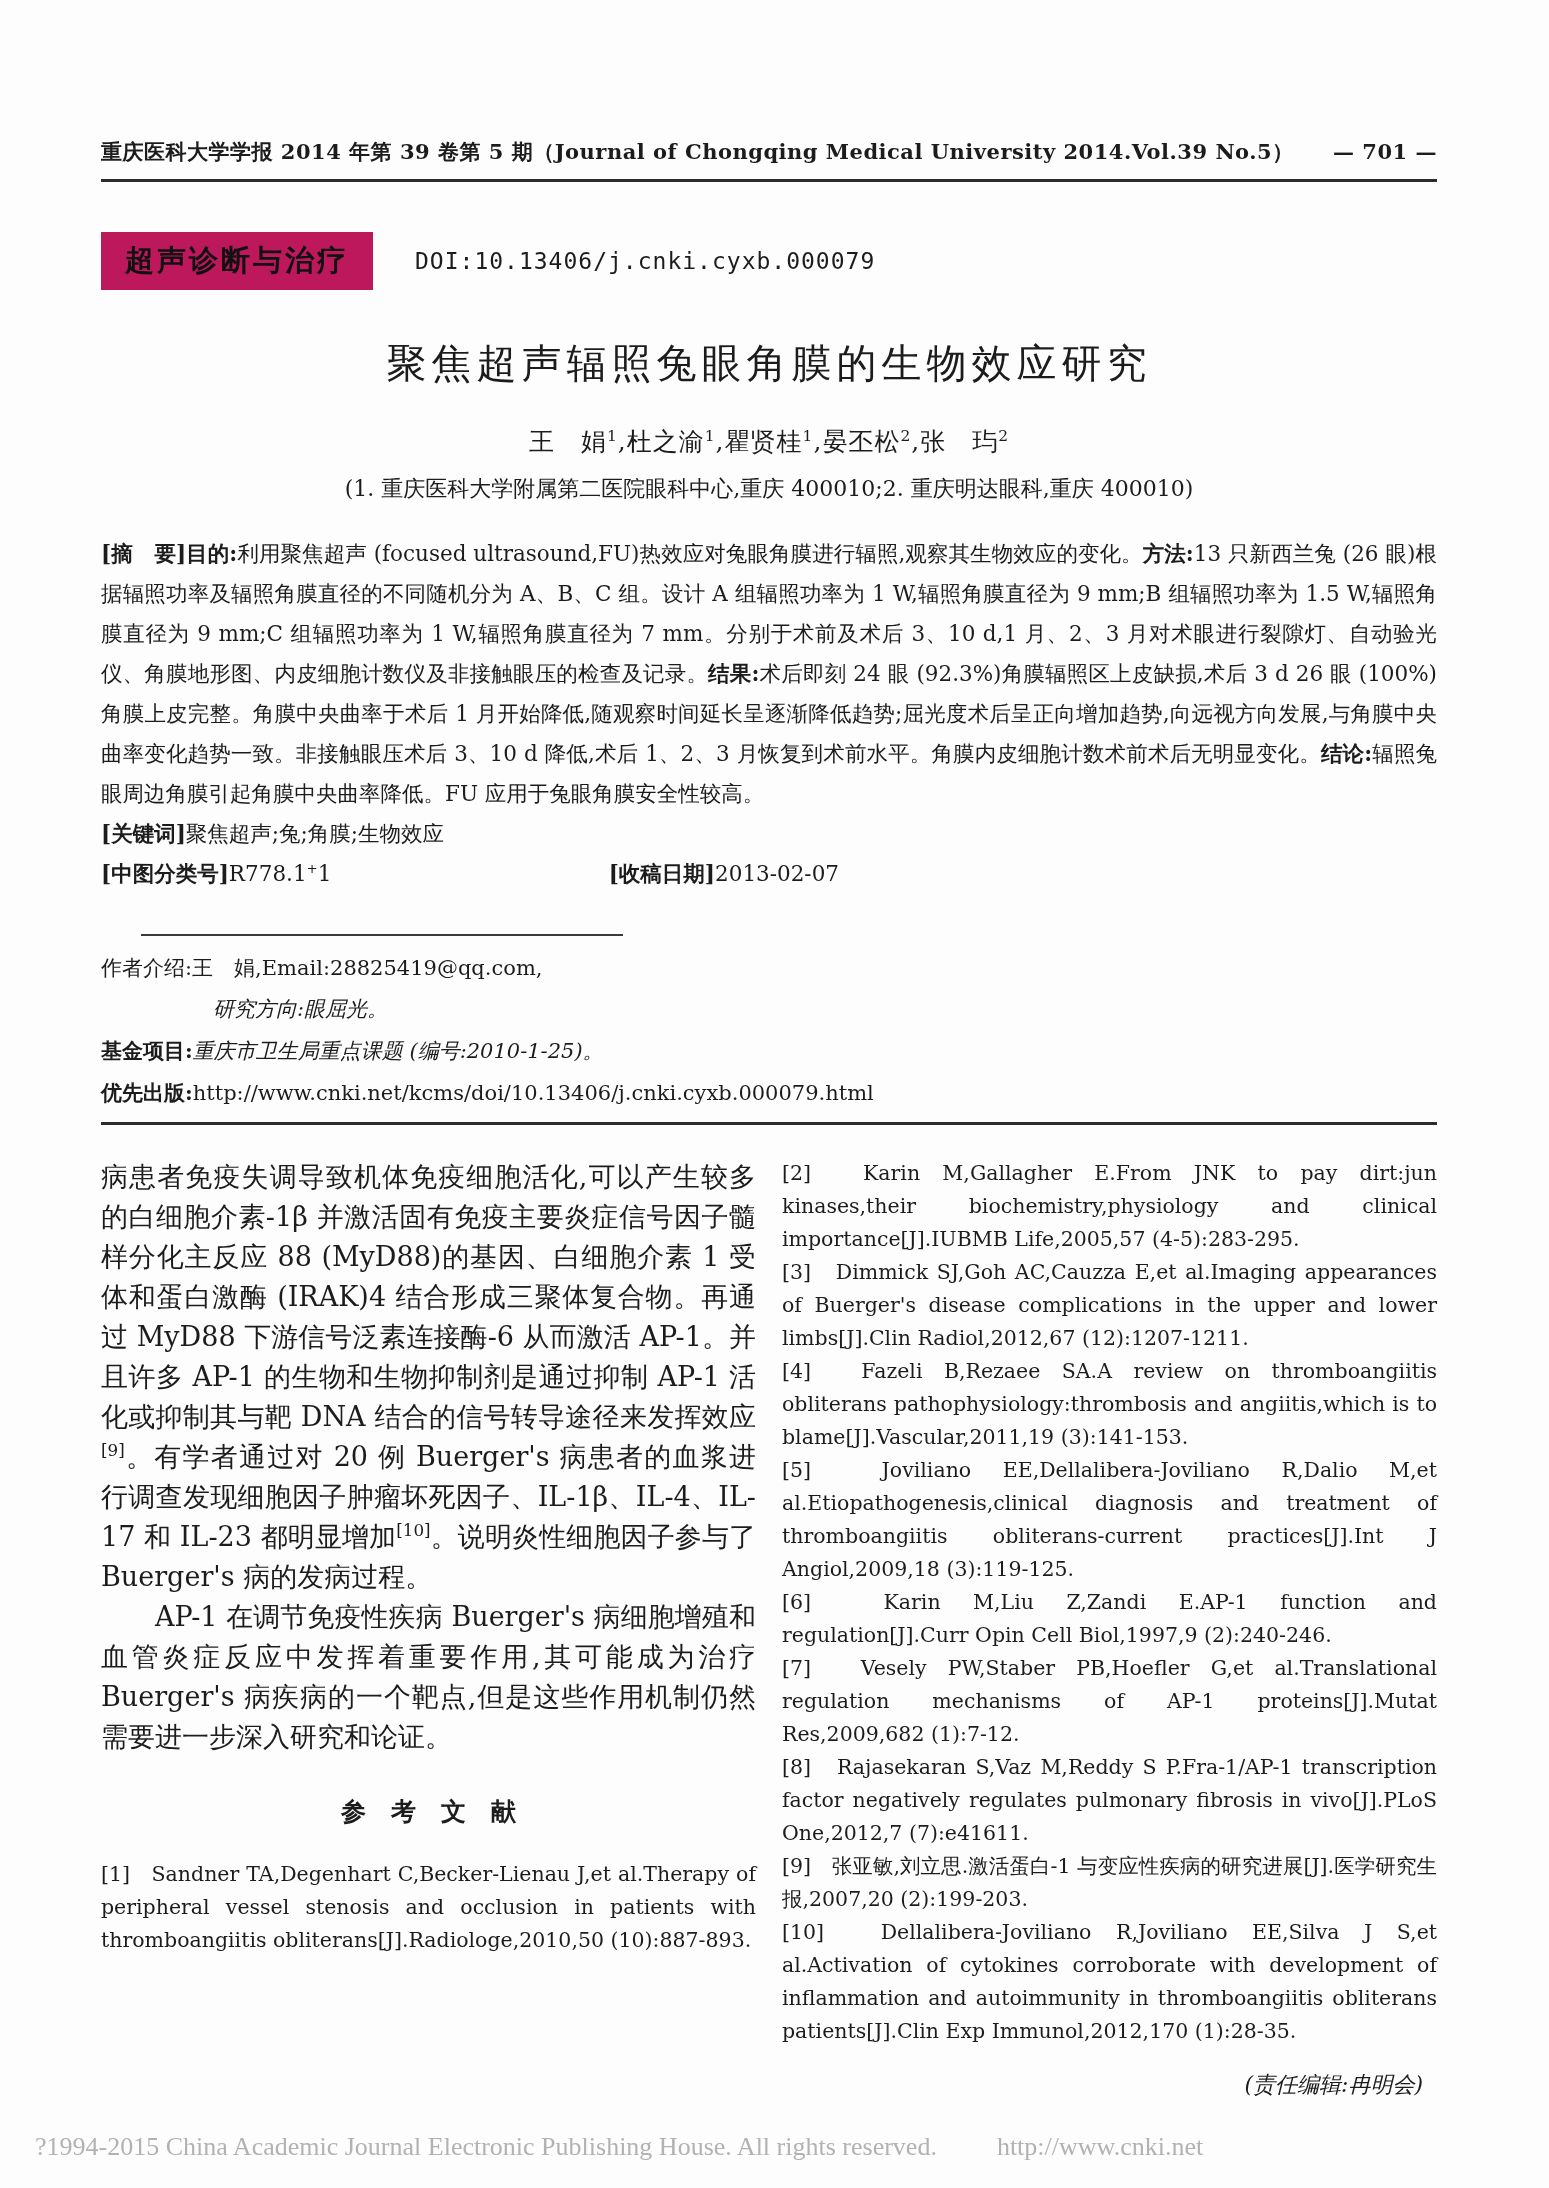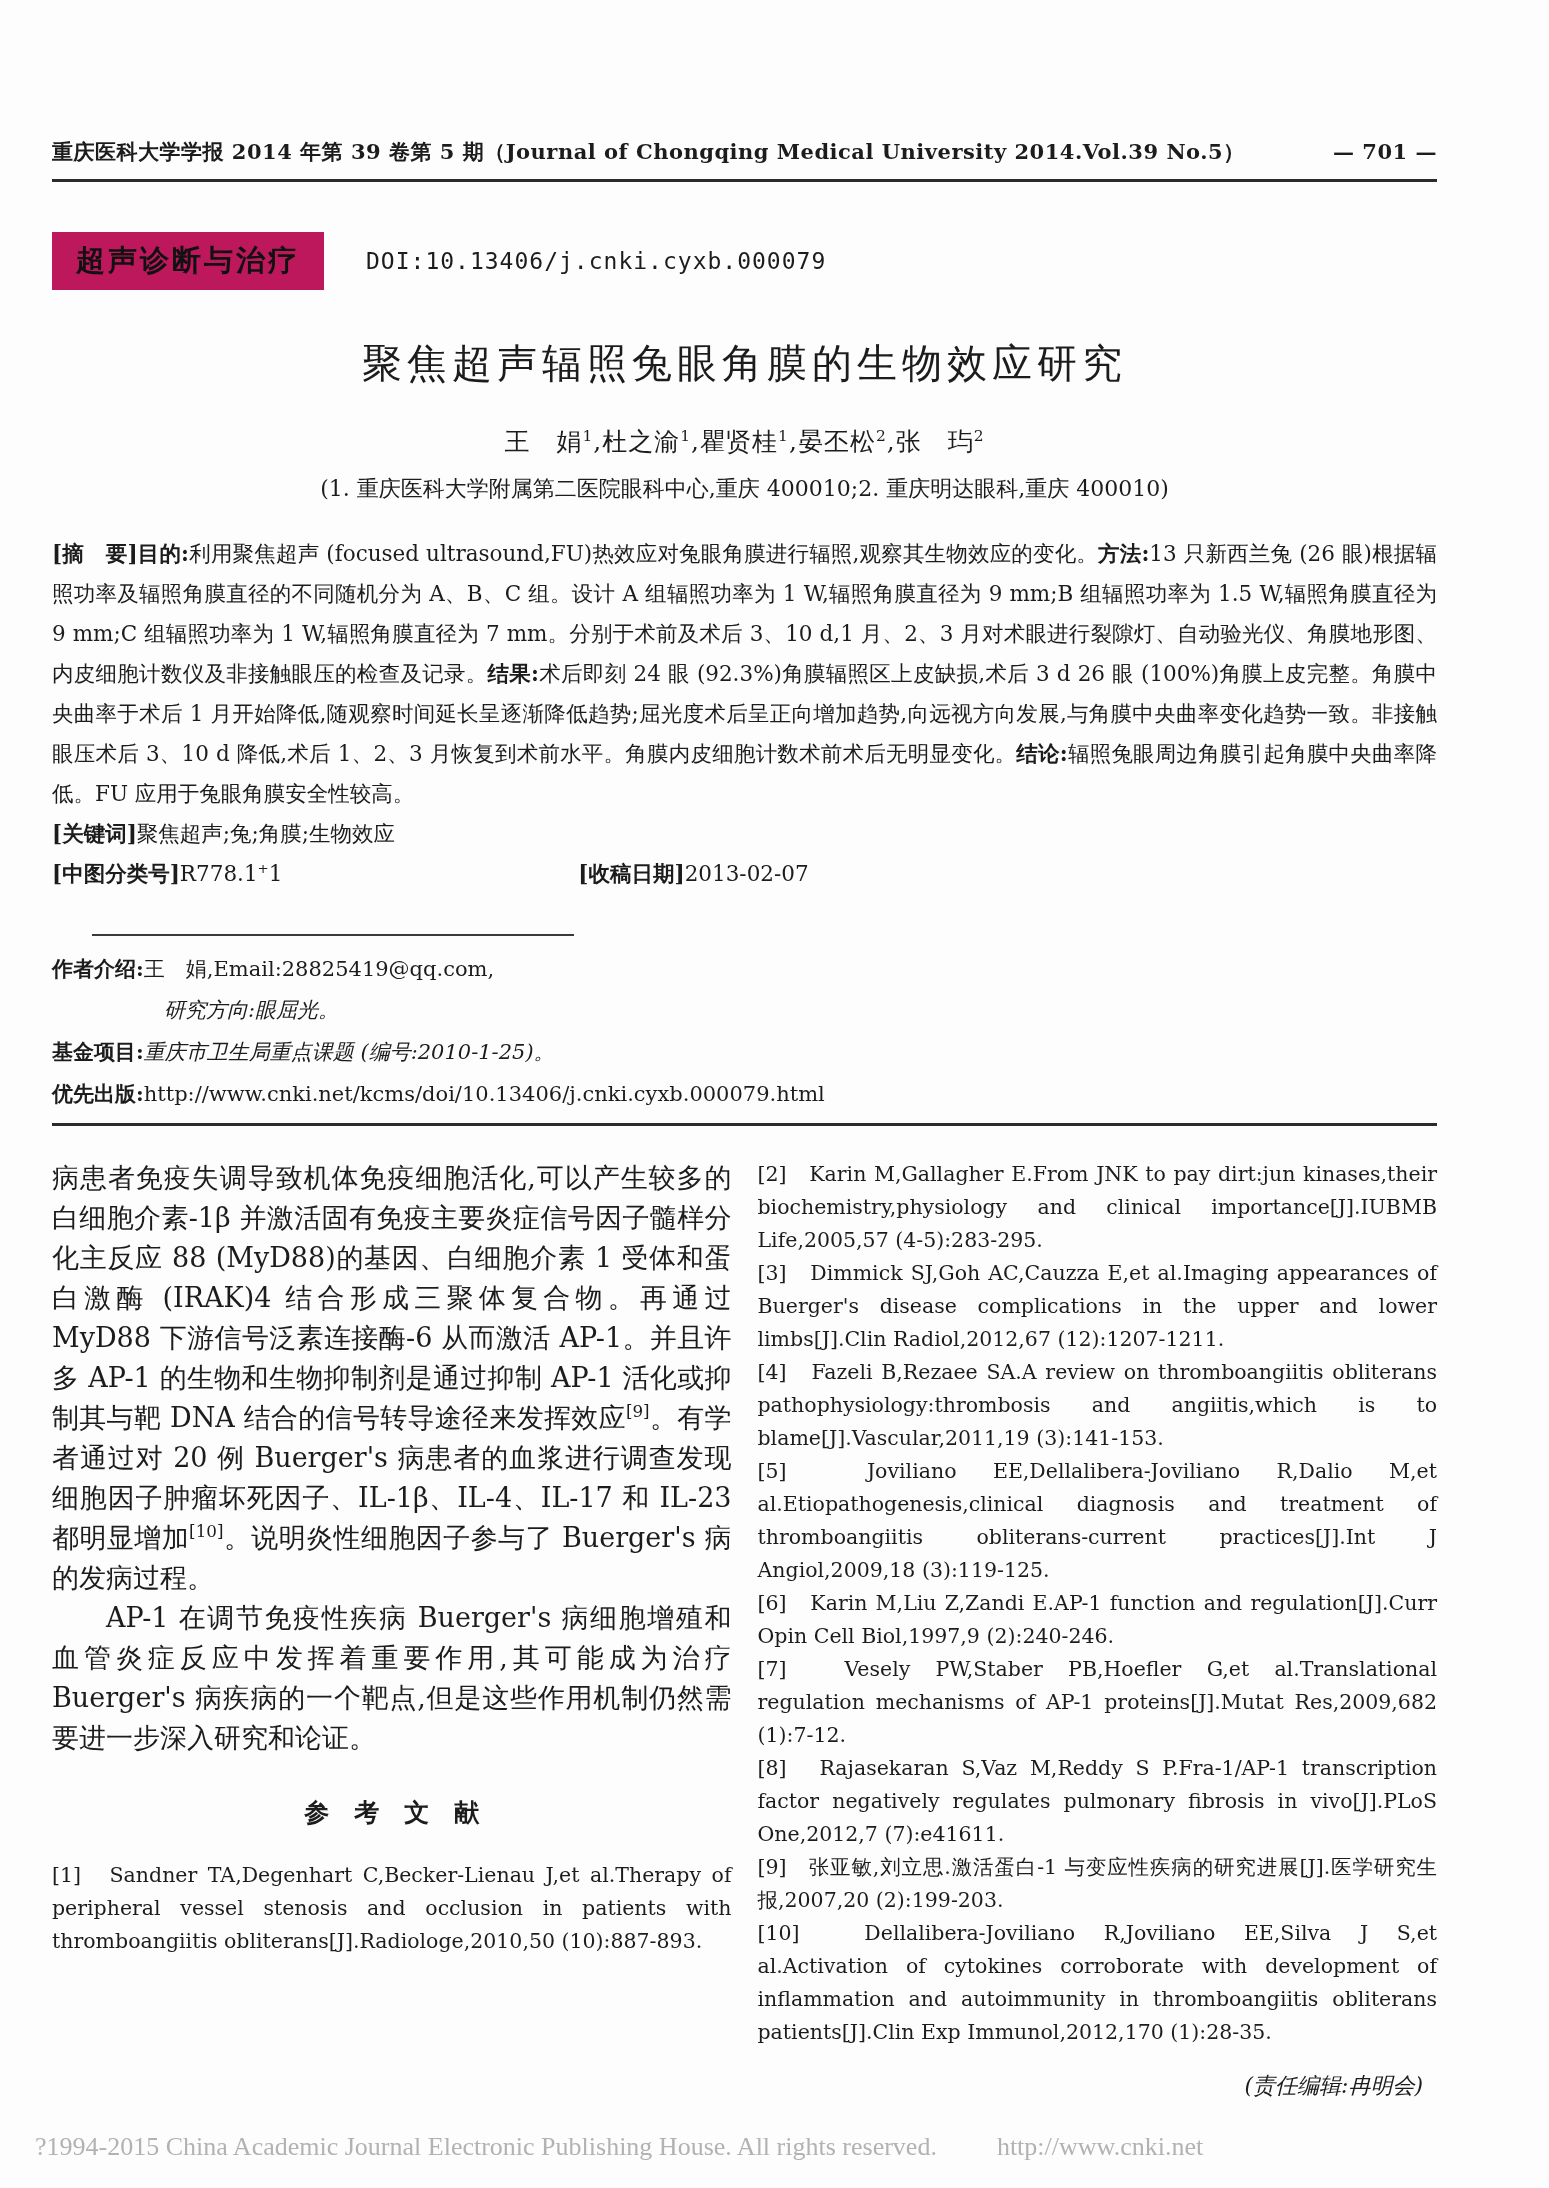--- a/index.html
+++ b/index.html
@@ -1,21 +1,21 @@
 <!DOCTYPE html>
 <html><head>
 <meta charset="utf-8">
 <style>
   html,body { margin:0; padding:0; background:#ffffff; }
   .page {
     position:relative;
     width:1549px; height:2188px;
     background:#fdfdfd;
     box-sizing:border-box;
-    padding:138px 112px 0 52px;
+    padding:138px 112px 0 101px;
     font-family:"DejaVu Serif","Liberation Serif",serif;
     color:#1c1c1c;
     overflow:hidden;
   }
   sup { font-size:0.62em; line-height:0; }
 
   .page-header { display:flex; justify-content:space-between; align-items:baseline;
     font-size:21px; font-weight:bold; letter-spacing:0.5px; }
   .header-rule { margin-top:13px; border-top:3px solid #2b2b2b; }
 
@@ -72,21 +72,21 @@
 
   <p class="abstract"><span style="font-weight: bold;">[摘　要]</span><span style="font-weight: bold;">目的:</span><span>利用聚焦超声 (focused ultrasound,FU)热效应对兔眼角膜进行辐照,观察其生物效应的变化。</span><span style="font-weight: bold;">方法:</span><span>13 只新西兰兔 (26 眼)根据辐照功率及辐照角膜直径的不同随机分为 A、B、C 组。设计 A 组辐照功率为 1 W,辐照角膜直径为 9 mm;B 组辐照功率为 1.5 W,辐照角膜直径为 9 mm;C 组辐照功率为 1 W,辐照角膜直径为 7 mm。分别于术前及术后 3、10 d,1 月、2、3 月对术眼进行裂隙灯、自动验光仪、角膜地形图、内皮细胞计数仪及非接触眼压的检查及记录。</span><span style="font-weight: bold;">结果:</span><span>术后即刻 24 眼 (92.3%)角膜辐照区上皮缺损,术后 3 d 26 眼 (100%)角膜上皮完整。角膜中央曲率于术后 1 月开始降低,随观察时间延长呈逐渐降低趋势;屈光度术后呈正向增加趋势,向远视方向发展,与角膜中央曲率变化趋势一致。非接触眼压术后 3、10 d 降低,术后 1、2、3 月恢复到术前水平。角膜内皮细胞计数术前术后无明显变化。</span><span style="font-weight: bold;">结论:</span><span>辐照兔眼周边角膜引起角膜中央曲率降低。FU 应用于兔眼角膜安全性较高。</span></p>
   <p class="keywords"><span style="font-weight: bold;">[关键词]</span><span>聚焦超声;兔;角膜;生物效应</span></p>
   <div class="class-row">
     <span><span style="font-weight: bold;">[中图分类号]</span><span>R778.1</span><sup>+</sup><span>1</span></span>
     <span><span style="font-weight: bold;">[收稿日期]</span><span>2013-02-07</span></span>
   </div>
 
   <div class="footnote-rule-short"></div>
   <div class="footnote">
-    <div class="line"><span style="font-weight: bold;">作者介绍:</span><span style="">王　娟,Email:28825419@qq.com,</span></div>
+    <div class="line"><span style="font-weight: normal;">作者介绍:</span><span style="">王　娟,Email:28825419@qq.com,</span></div>
     <div class="line cont"><span style="font-style: italic;">研究方向:眼屈光。</span></div>
     <div class="line"><span style="font-weight: bold;">基金项目:</span><span style="font-style: italic;">重庆市卫生局重点课题 (编号:2010-1-25)。</span></div>
     <div class="line"><span style="font-weight: bold;">优先出版:</span><span>http://www.cnki.net/kcms/doi/10.13406/j.cnki.cyxb.000079.html</span></div>
   </div>
   <div class="footnote-rule-full"></div>
 
   <div class="columns">
     <div class="col">
       <p class="bodytext"><span>病患者免疫失调导致机体免疫细胞活化,可以产生较多的白细胞介素-1β 并激活固有免疫主要炎症信号因子髓样分化主反应 88 (MyD88)的基因、白细胞介素 1 受体和蛋白激酶 (IRAK)4 结合形成三聚体复合物。再通过 MyD88 下游信号泛素连接酶-6 从而激活 AP-1。并且许多 AP-1 的生物和生物抑制剂是通过抑制 AP-1 活化或抑制其与靶 DNA 结合的信号转导途径来发挥效应</span><sup>[9]</sup><span>。有学者通过对 20 例 Buerger's 病患者的血浆进行调查发现细胞因子肿瘤坏死因子、IL-1β、IL-4、IL-17 和 IL-23 都明显增加</span><sup>[10]</sup><span>。说明炎性细胞因子参与了 Buerger's 病的发病过程。</span></p>
       <p class="bodytext indent">AP-1 在调节免疫性疾病 Buerger's 病细胞增殖和血管炎症反应中发挥着重要作用,其可能成为治疗 Buerger's 病疾病的一个靶点,但是这些作用机制仍然需要进一步深入研究和论证。</p>

